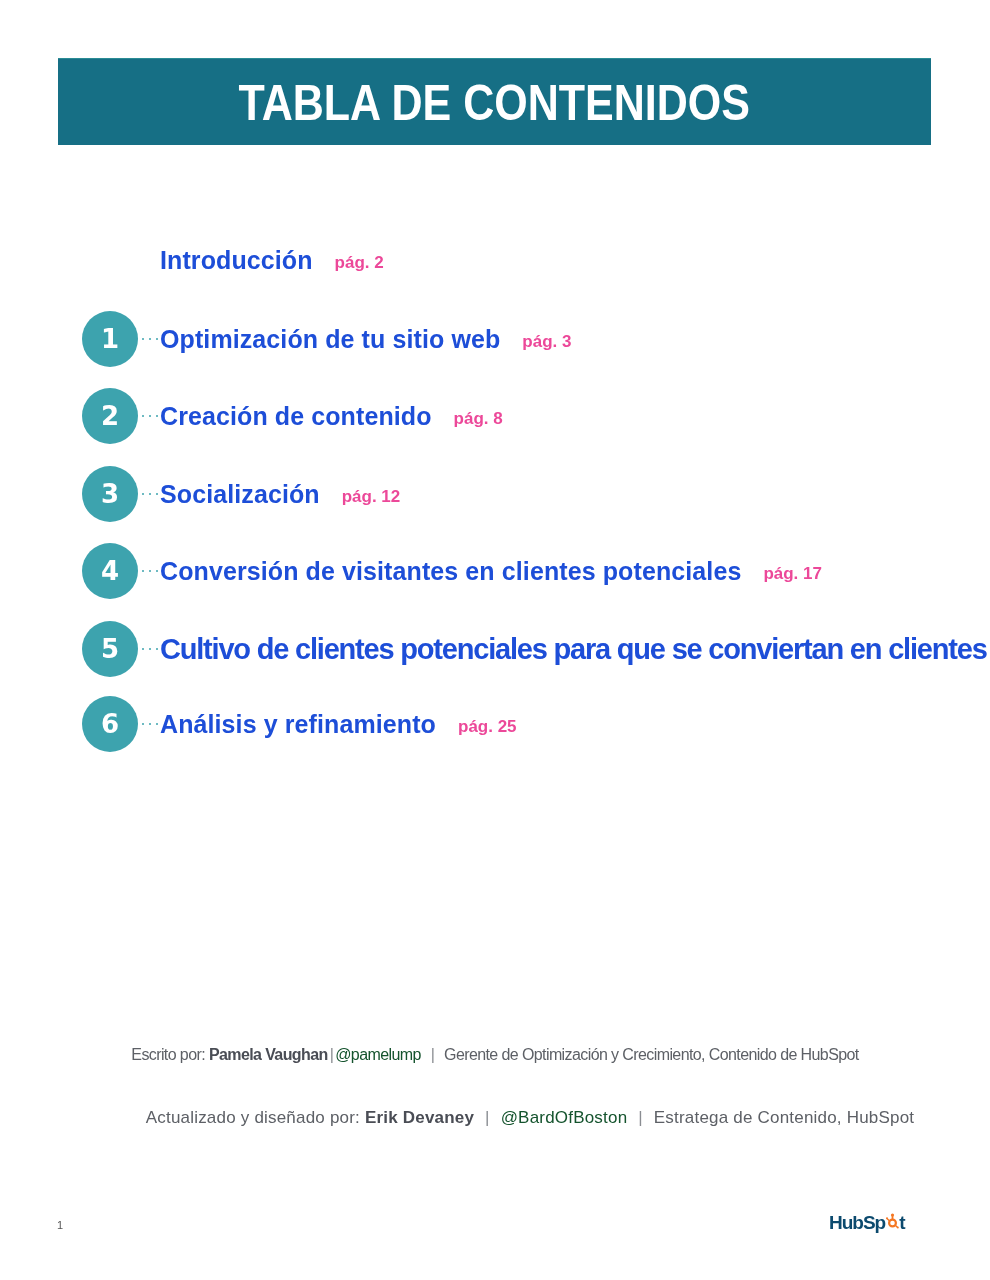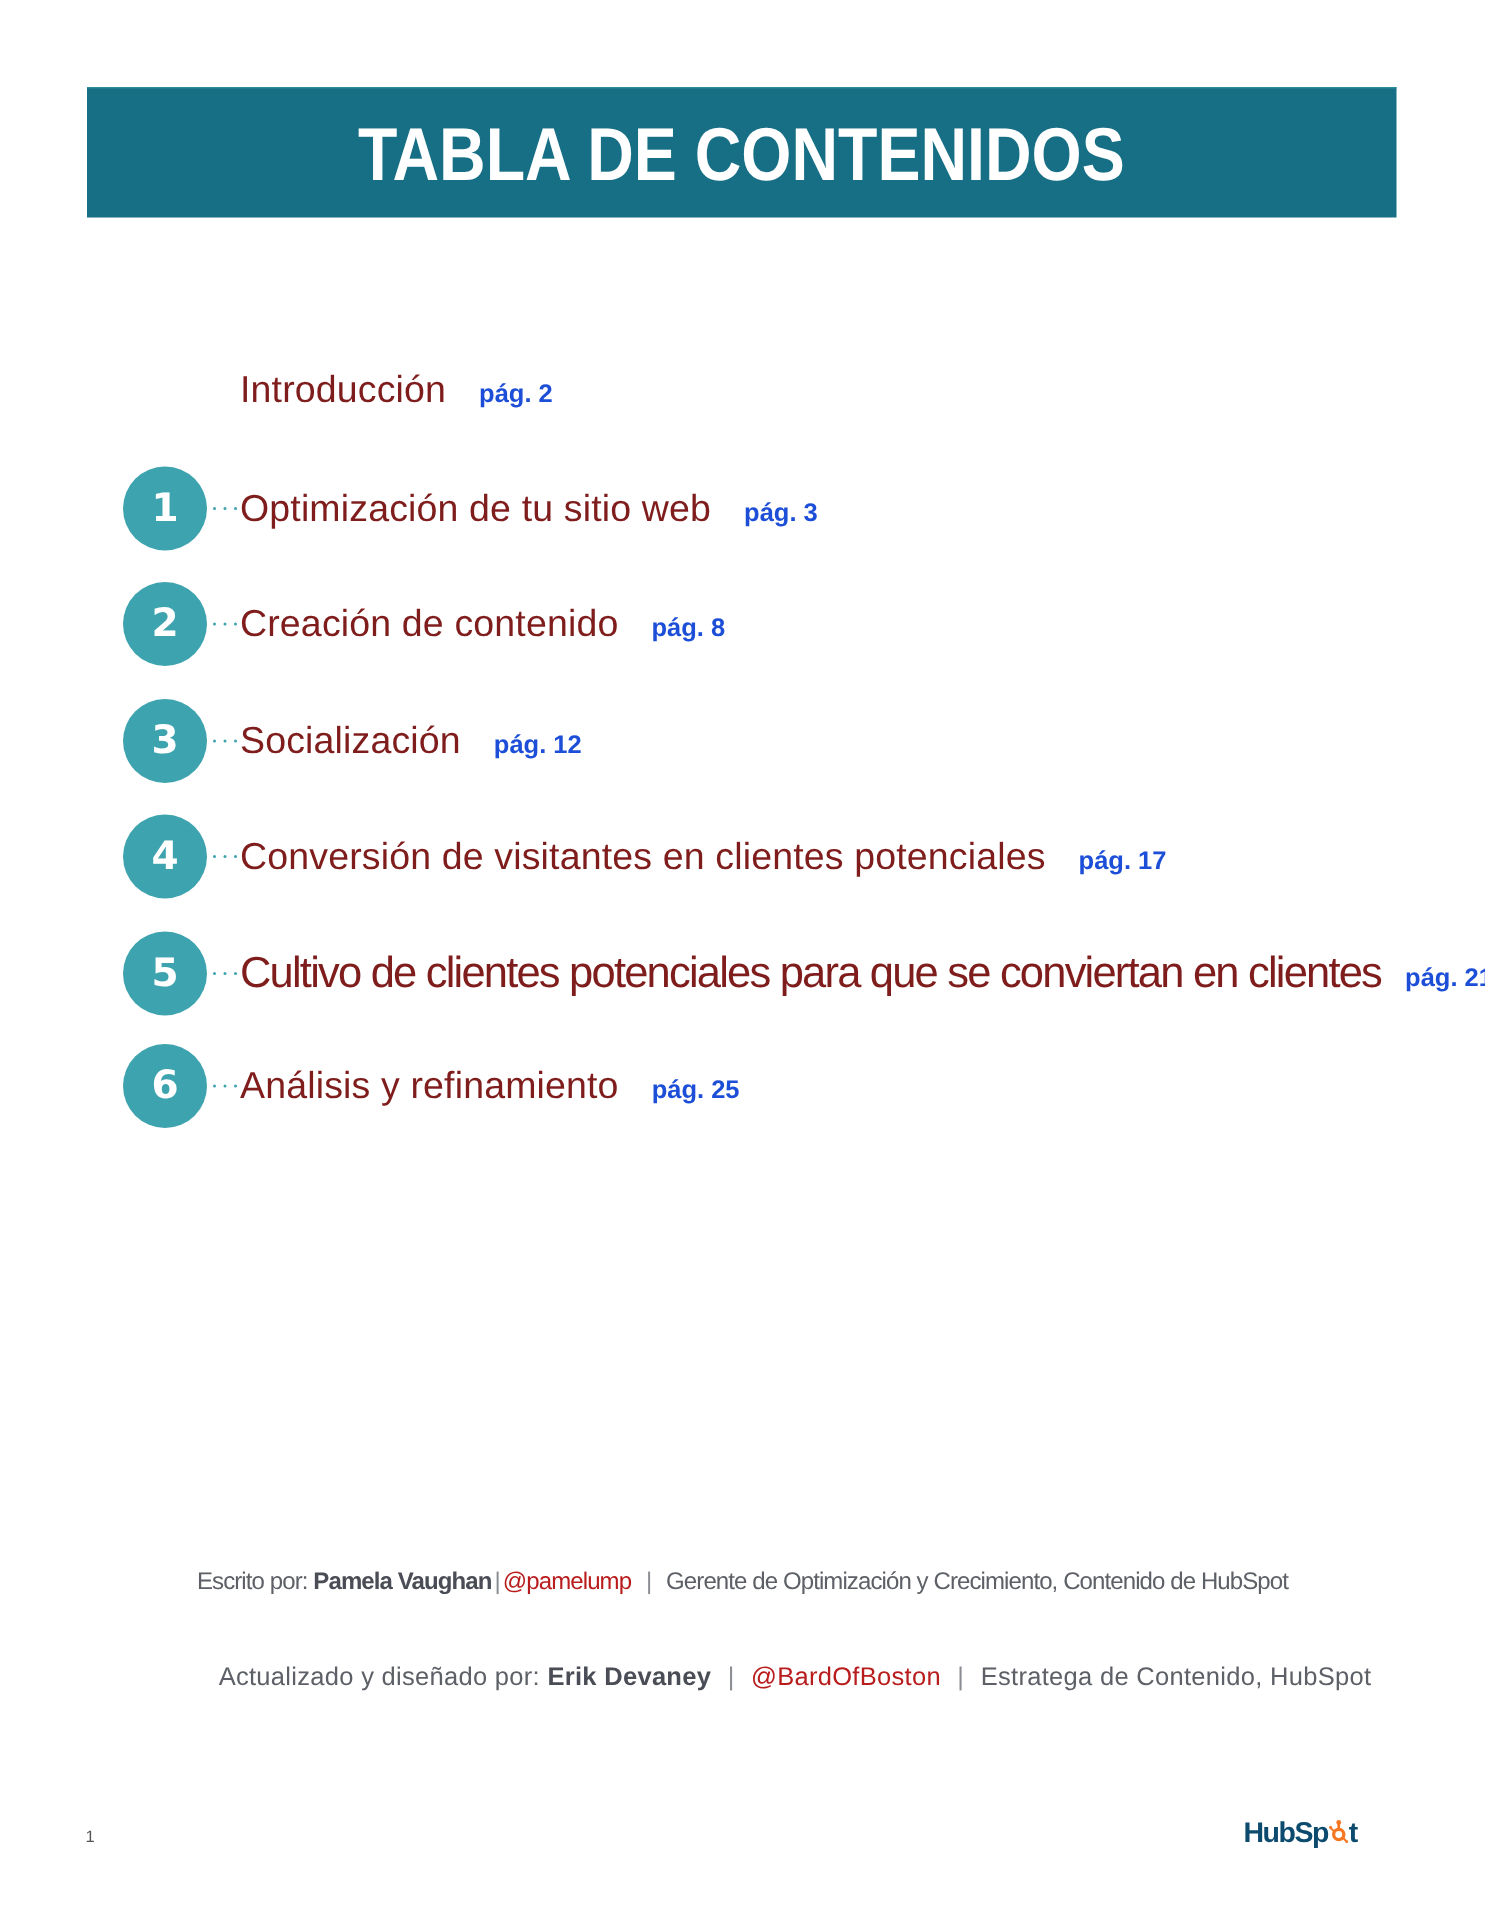--- a/index.html
+++ b/index.html
@@ -77,32 +77,32 @@
     }
     .toc-dots span {
       width: 2px;
       height: 2px;
       border-radius: 50%;
       background: #3da3ae;
       display: block;
     }
     .toc-title {
       font-size: 25px;
-      color: #7f1d1d;
-      font-weight: normal;
+      color: #1d4ed8;
+      font-weight: bold;
       letter-spacing: 0.1px;
     }
     .toc-title.condensed {
       letter-spacing: -1.2px;
       font-size: 29px;
     }
     .toc-page {
       font-size: 17px;
       font-weight: bold;
-      color: #1d4ed8;
+      color: #ec4899;
       margin-left: 22px;
       margin-top: 5px;
     }
     .intro-row {
       position: absolute;
       left: 160px;
       top: 240px;
       height: 40px;
       display: flex;
       align-items: center;
@@ -126,21 +126,21 @@
       font-size: 17px;
       letter-spacing: 0.2px;
       padding-left: 35px;
     }
     .credit-name {
       font-weight: bold;
       color: #4a4d55;
       margin-top: 12px;
     }
     .credit-handle {
-      color: #b91c1c;
+      color: #14532d;
     }
     .credit-sep {
       color: #8a8d92;
       margin: 0 6px;
     }
     .credit-sep.tight {
       margin: 0 2px;
     }
     .page-number {
       position: absolute;

